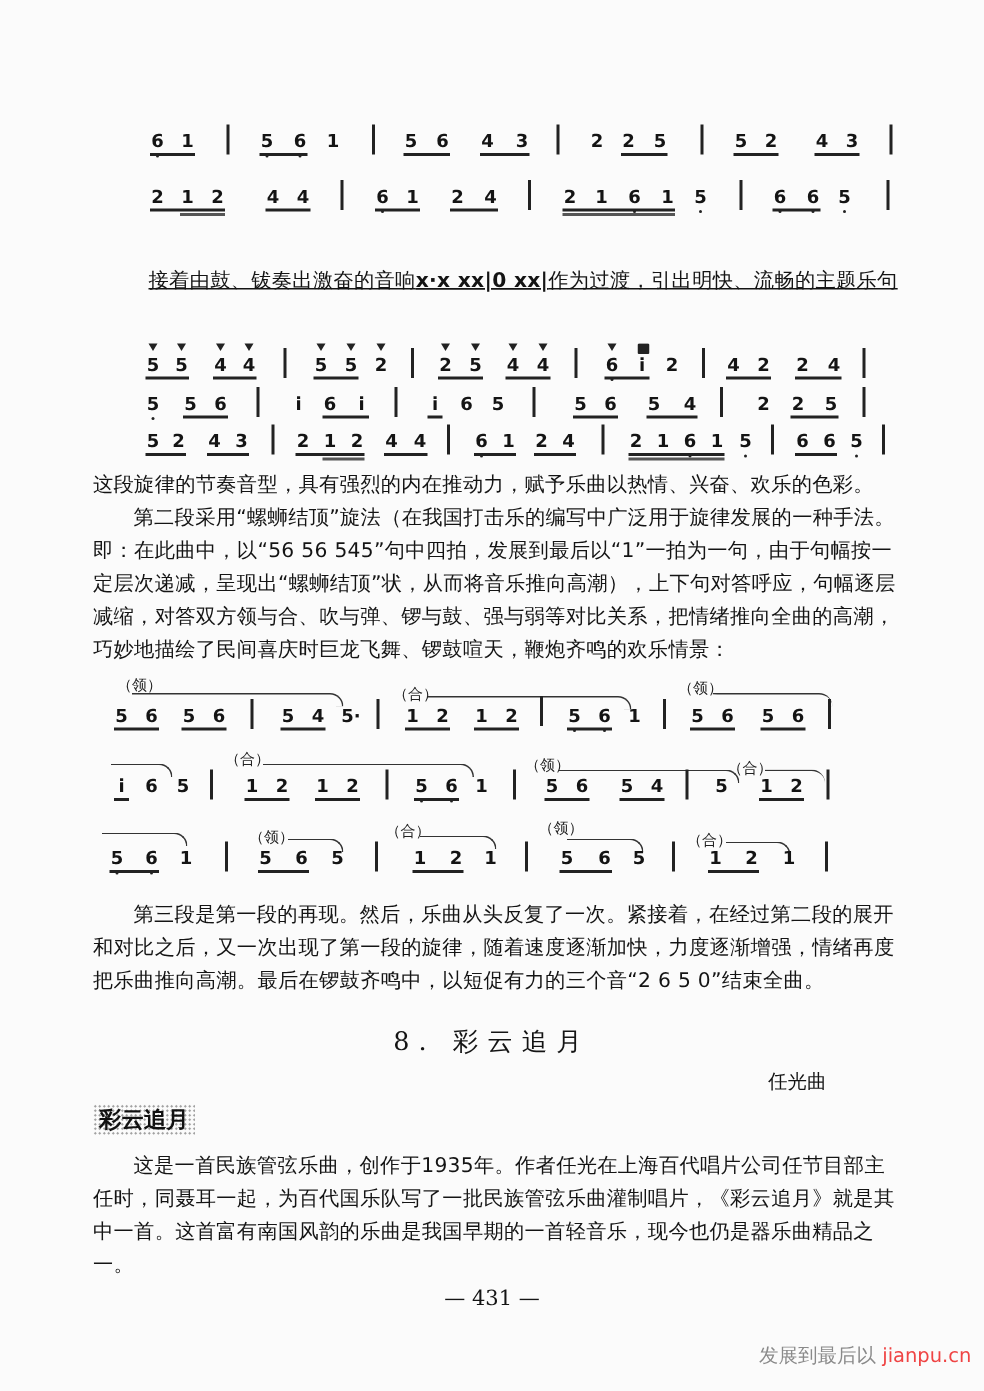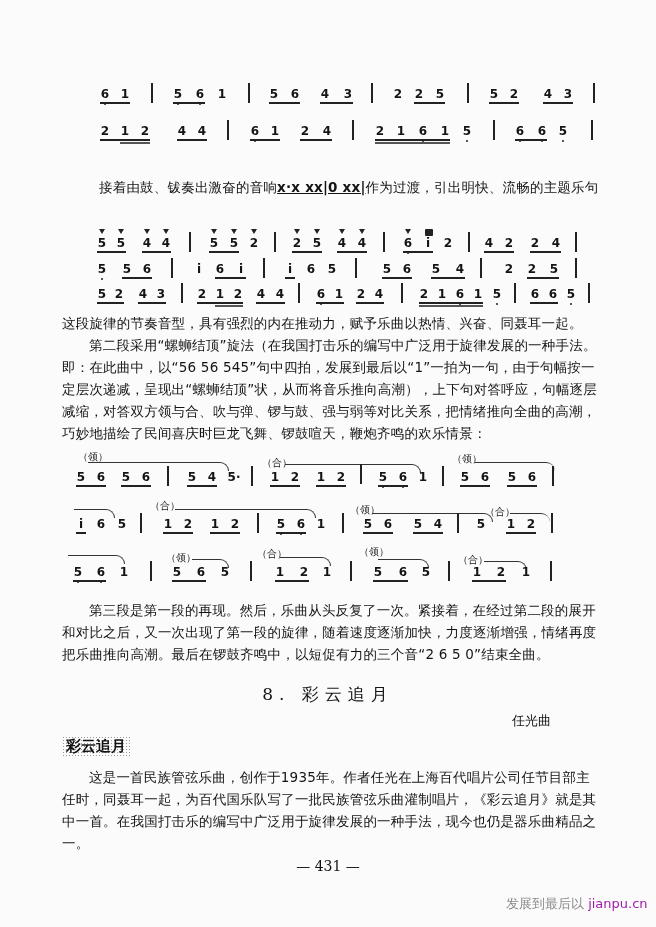--- a/index.html
+++ b/index.html
@@ -50,21 +50,21 @@
     position: absolute; left: 62px; top: 736px; padding: 1px 4px;
     font-size: 15px; font-weight: bold; font-family: "DejaVu Sans", sans-serif;
     background-image: radial-gradient(#999 0.6px, transparent 0.8px);
     background-size: 3px 3px; color: #111;
   }
   .pageno { position: absolute; left: 0; width: 656px; top: 858px; text-align: center; font-size: 14px; }
   .watermark {
     position: absolute; left: 506px; top: 895px; font-size: 13px; color: #8a8a8a;
     font-family: "DejaVu Sans", sans-serif;
   }
-  .watermark .en { color: #a21caf; }
+  .watermark .en { color: #ef4444; }
   .x-rhythm { font-weight: bold; text-decoration: underline; }
 </style>
 </head>
 <body>
 
 <div class="row" style="top:87px;">
   <span class="note dot-below" style="left:100px;">6</span>
   <span class="note" style="left:120px;">1</span>
   <span class="ul" style="left:100px;top:15px;width:30px;"></span>
   <span class="bar" style="left:151px;top:-4px;"></span>
@@ -119,21 +119,21 @@
   <span class="ul2" style="left:375px;top:18px;width:75px;"></span>
   <span class="note dot-below" style="left:462px;">5</span>
   <span class="bar" style="left:493px;top:-4px;"></span>
   <span class="note dot-below" style="left:515px;">6</span>
   <span class="note dot-below" style="left:537px;">6</span>
   <span class="ul" style="left:515px;top:15px;width:32px;"></span>
   <span class="note dot-below" style="left:558px;">5</span>
   <span class="bar" style="left:591px;top:-4px;"></span>
 </div>
 
-<div class="para indent" style="top:176px;">
+<div class="para indent" style="top:176px;text-decoration:underline;">
   <span>接着由鼓、钹奏出激奋的音响</span><span class="x-rhythm">x·x  xx|0 xx|</span><span>作为过渡，引出明快、流畅的主题乐句</span>
 </div>
 
 <div class="row" style="top:236px;">
   <span class="note wedge" style="left:97px;">5</span>
   <span class="note wedge" style="left:116px;">5</span>
   <span class="ul" style="left:97px;top:15px;width:29px;"></span>
   <span class="note wedge" style="left:142px;">4</span>
   <span class="note wedge" style="left:161px;">4</span>
   <span class="ul" style="left:142px;top:15px;width:29px;"></span>
@@ -226,21 +226,21 @@
   <span class="ul2" style="left:419px;top:18px;width:64px;"></span>
   <span class="note dot-below" style="left:492px;">5</span>
   <span class="bar" style="left:514px;top:-4px;"></span>
   <span class="note" style="left:530px;">6</span>
   <span class="note" style="left:548px;">6</span>
   <span class="ul" style="left:530px;top:15px;width:28px;"></span>
   <span class="note dot-below" style="left:566px;">5</span>
   <span class="bar" style="left:588px;top:-4px;"></span>
 </div>
 
-<div class="para" style="top:312px;left:62px;width:540px;">这段旋律的节奏音型，具有强烈的内在推动力，赋予乐曲以热情、兴奋、同聂耳一起。</div>
+<div class="para" style="top:312px;left:62px;width:540px;">这段旋律的节奏音型，具有强烈的内在推动力，赋予乐曲以热情、兴奋、欢乐的色彩。</div>
 <div class="para indent" style="top:334px;left:62px;width:540px;">第二段采用“螺蛳结顶”旋法（在我国打击乐的编写中广泛用于旋律发展的一种手法。即：在此曲中，以“56  56  545”句中四拍，发展到最后以“1”一拍为一句，由于句幅按一定层次递减，呈现出“螺蛳结顶”状，从而将音乐推向高潮），上下句对答呼应，句幅逐层减缩，对答双方领与合、吹与弹、锣与鼓、强与弱等对比关系，把情绪推向全曲的高潮，巧妙地描绘了民间喜庆时巨龙飞舞、锣鼓喧天，鞭炮齐鸣的欢乐情景：</div>
 
 <div class="row" style="top:470px;">
   <span class="label" style="left:78px;top:-20px;">（领）</span>
   <span class="slur" style="left:88px;top:-8px;width:140px;"></span>
   <span class="note" style="left:76px;">5</span>
   <span class="note" style="left:96px;">6</span>
   <span class="ul" style="left:76px;top:15px;width:30px;"></span>
   <span class="note" style="left:121px;">5</span>
   <span class="note" style="left:141px;">6</span>
@@ -351,20 +351,20 @@
   <span class="note" style="left:521px;">1</span>
   <span class="bar" style="left:550px;top:-4px;"></span>
 </div>
 
 <div class="para indent" style="top:599px;left:62px;width:540px;">第三段是第一段的再现。然后，乐曲从头反复了一次。紧接着，在经过第二段的展开和对比之后，又一次出现了第一段的旋律，随着速度逐渐加快，力度逐渐增强，情绪再度把乐曲推向高潮。最后在锣鼓齐鸣中，以短促有力的三个音“2 6 5 0”结束全曲。</div>
 
 <div class="title">8. 彩云追月</div>
 <div class="composer">任光曲</div>
 <div class="section-head">彩云追月</div>
 
-<div class="para indent" style="top:766px;left:62px;width:540px;">这是一首民族管弦乐曲，创作于1935年。作者任光在上海百代唱片公司任节目部主任时，同聂耳一起，为百代国乐队写了一批民族管弦乐曲灌制唱片，《彩云追月》就是其中一首。在我国打击乐的编写中广泛用于旋律发展的一种手法，现今也仍是器乐曲精品之一。</div>
+<div class="para indent" style="top:766px;left:62px;width:540px;">这是一首民族管弦乐曲，创作于1935年。作者任光在上海百代唱片公司任节目部主任时，同聂耳一起，为百代国乐队写了一批民族管弦乐曲灌制唱片，《彩云追月》就是其中一首。这首富有南国风韵的乐曲是我国早期的一首轻音乐，现今也仍是器乐曲精品之一。</div>
 
 <div class="pageno">— 431 —</div>
 
 <div class="watermark">
   <span>发展到最后以</span>
   <span class="en">jianpu.cn</span>
 </div>
 
 </body></html>

